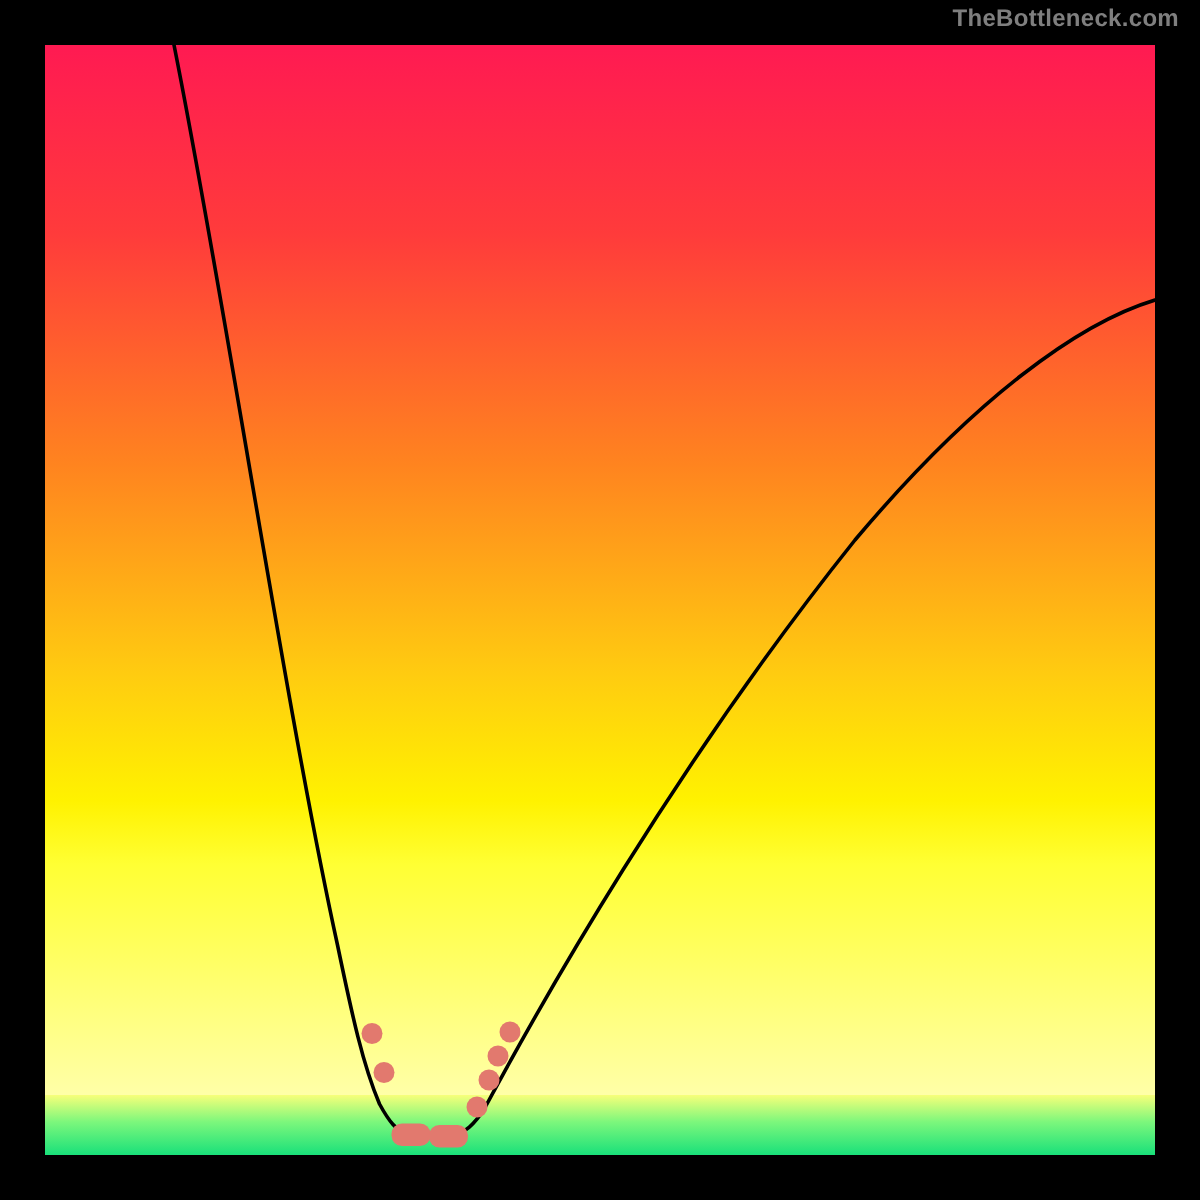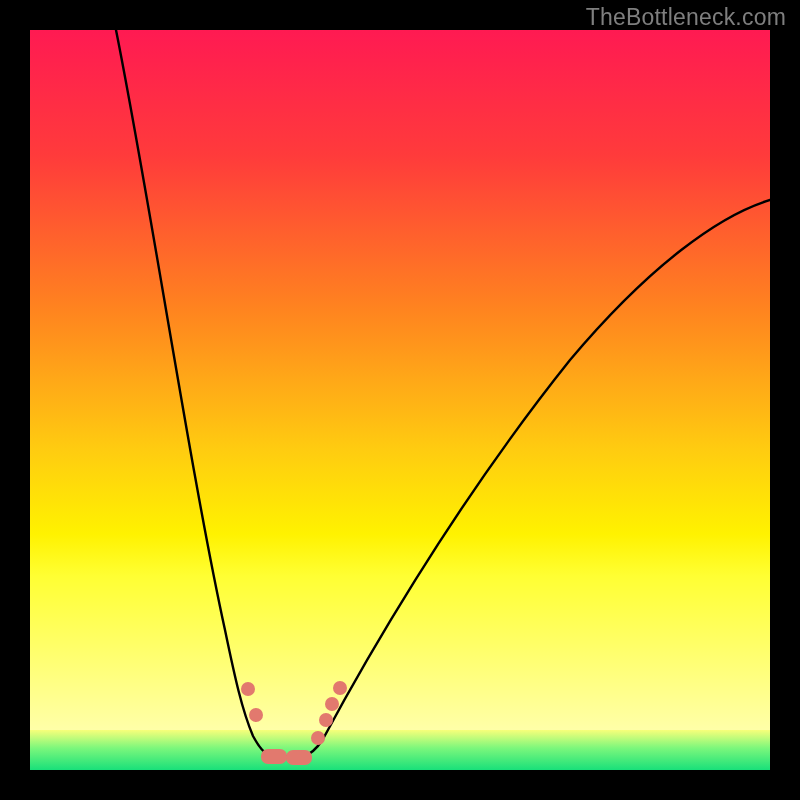--- a/index.html
+++ b/index.html
@@ -15,22 +15,22 @@
     position: relative;
     width: 800px;
     height: 800px;
     background: #000;
   }
   .watermark {
     position: absolute;
     top: 4px;
     right: 14px;
     color: #7f7f7f;
-    font-size: 23px;
-    font-weight: 400;
+    font-size: 16px;
+    font-weight: 700;
     letter-spacing: 0.2px;
     z-index: 3;
     user-select: none;
   }
   svg.plot {
     position: absolute;
     left: 30px;
     top: 30px;
     width: 740px;
     height: 740px;

